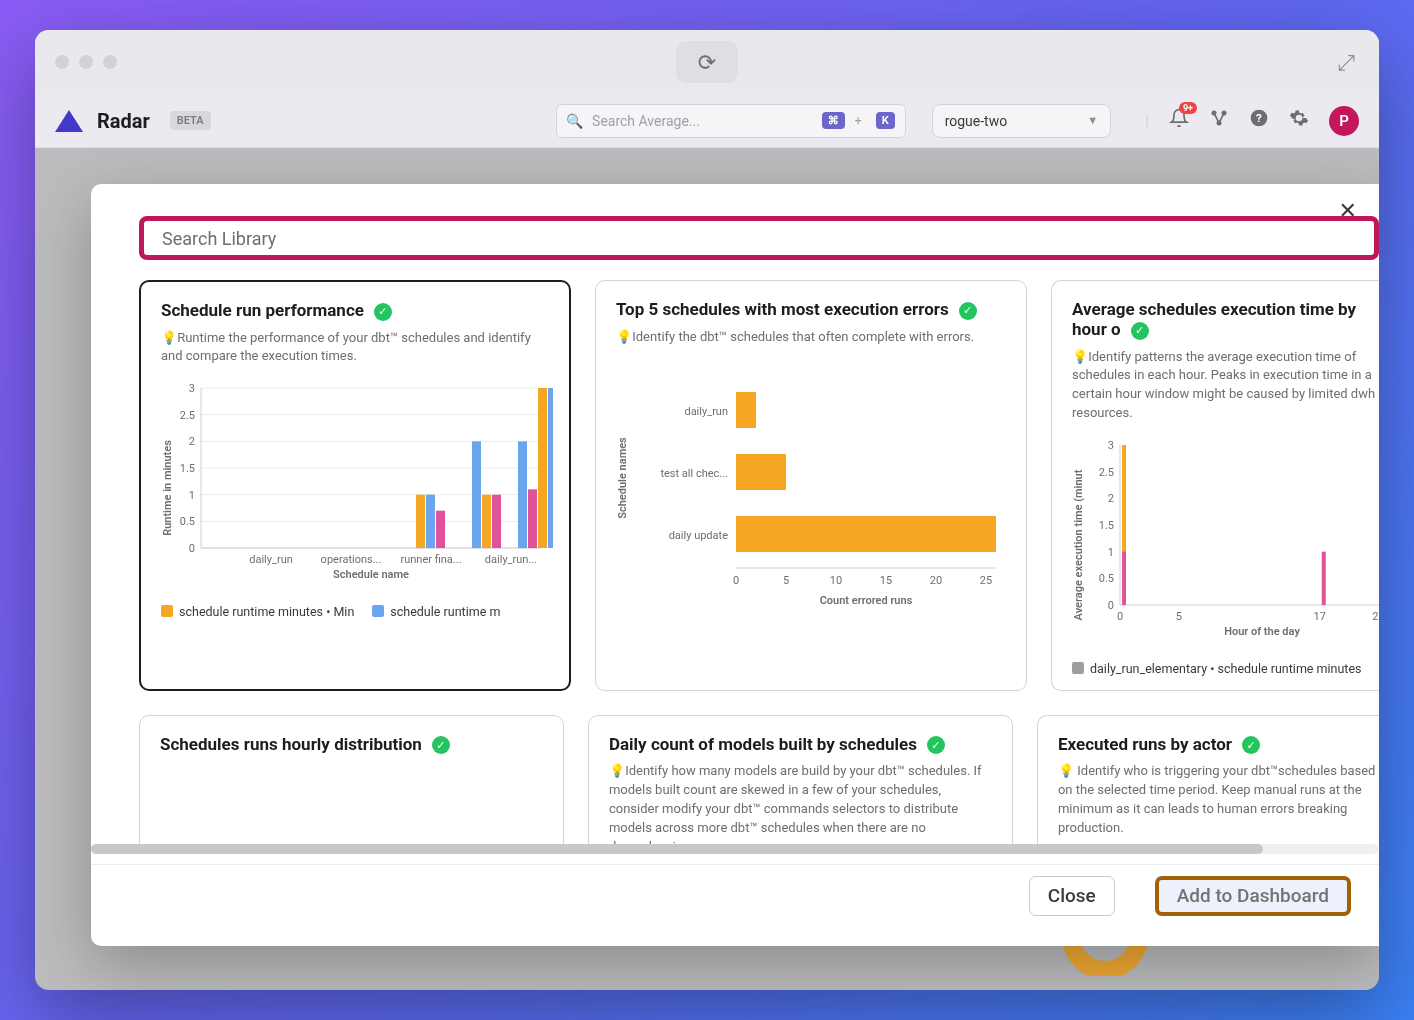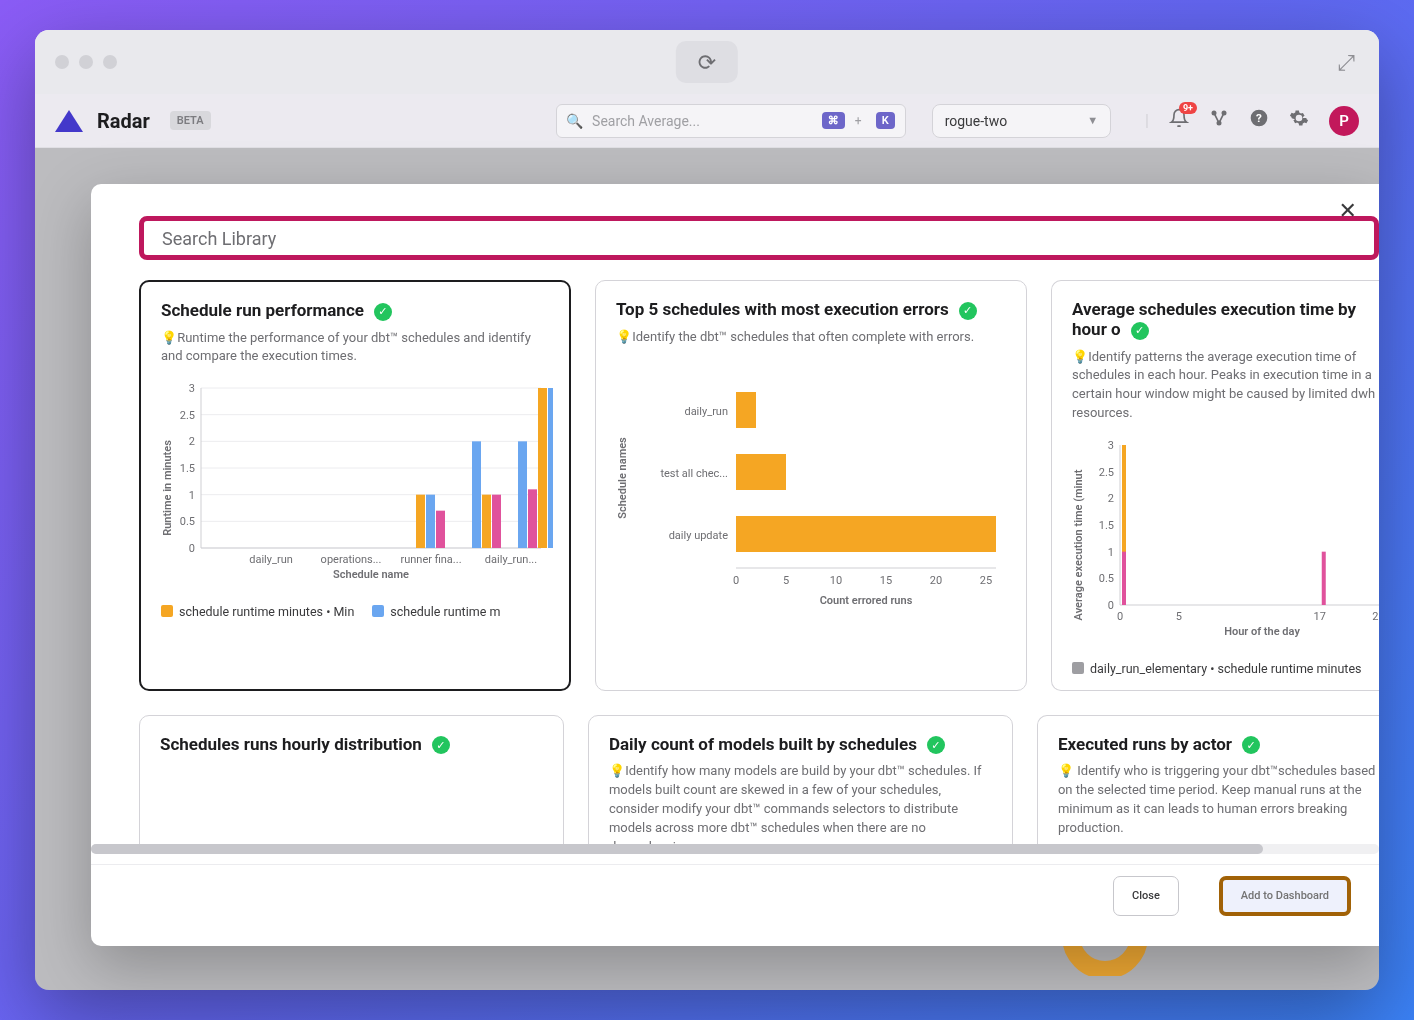--- a/index.html
+++ b/index.html
@@ -140,21 +140,21 @@
 .chart-legend { font-size: 12.5px; color: #3a3a3c; margin-top: 6px; display: flex; gap: 18px; align-items:center;}
 .leg-swatch { display:inline-block; width:12px; height:12px; border-radius:2px; margin-right:6px; vertical-align:-1px;}
 
 .card.cut { width: 348px; overflow: hidden; padding-right: 0; border-right: none; border-radius: 10px 0 0 10px;}
 
 .modal-footer {
   height: 62px; display: flex; justify-content: flex-end; align-items: center;
   gap: 14px; padding: 0 28px; border-top: 1px solid #ececef; margin-top: 10px;
 }
 .btn {
-  height: 40px; border-radius: 7px; font-size: 11px; font-weight: 500;
+  height: 40px; border-radius: 7px; font-size: 19px; font-weight: 500;
   display: inline-flex; align-items: center; padding: 0 18px; cursor: pointer;
 }
 .btn-secondary { background: white; border: 1px solid #c7c7cc; color: #3a3a3c; }
 .btn-primary { background: #eef1fc; color: #737373; border: 4px solid #a16207; margin-left: 26px; }
 
 .hscroll-track {
   position: absolute; bottom: 0; left: 0; right: 0;
   height: 10px; background: #f0f0f2; border-radius: 6px;
 }
 .hscroll-thumb {

